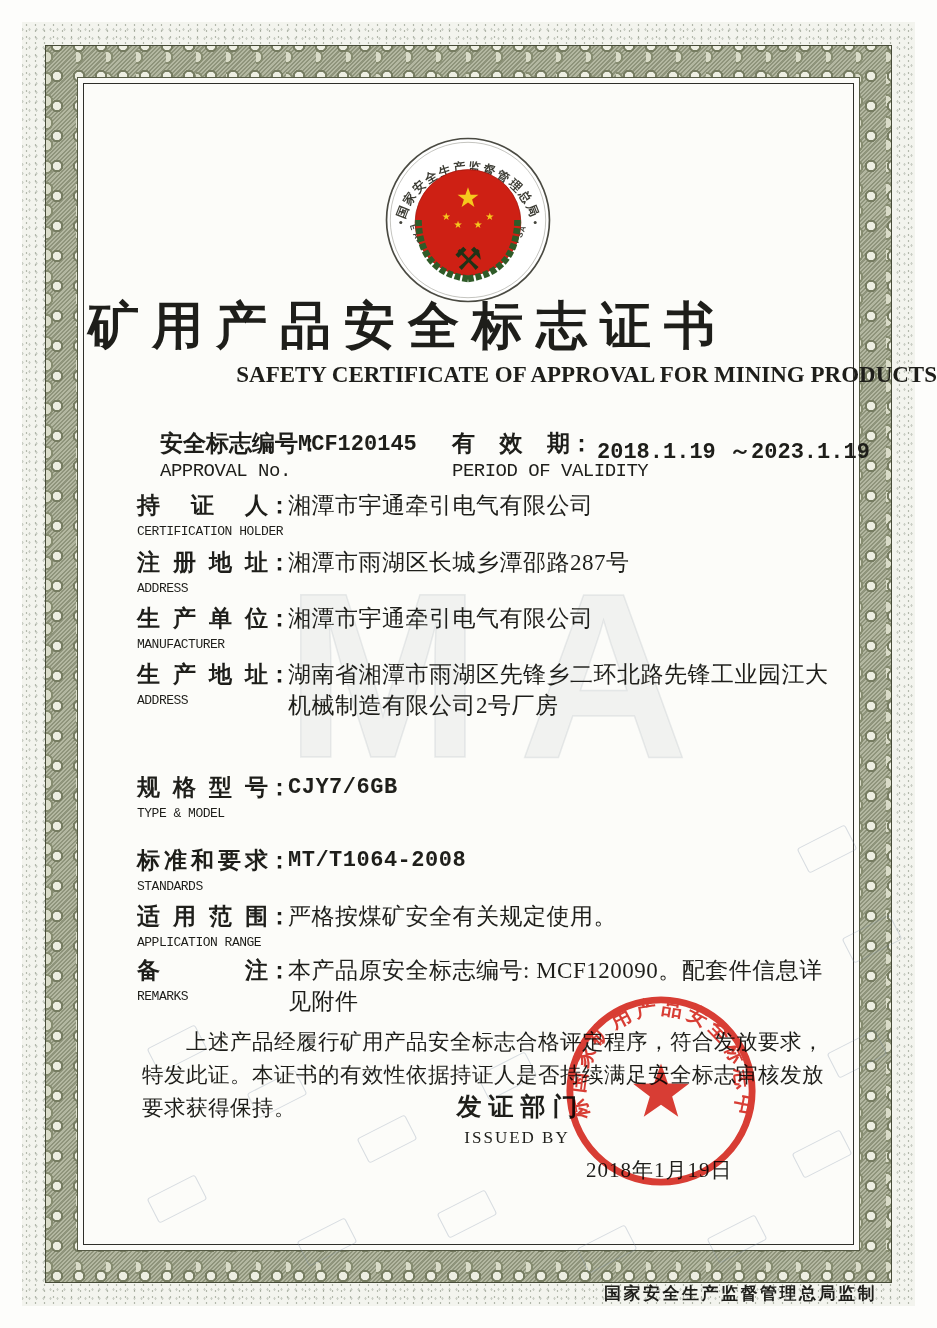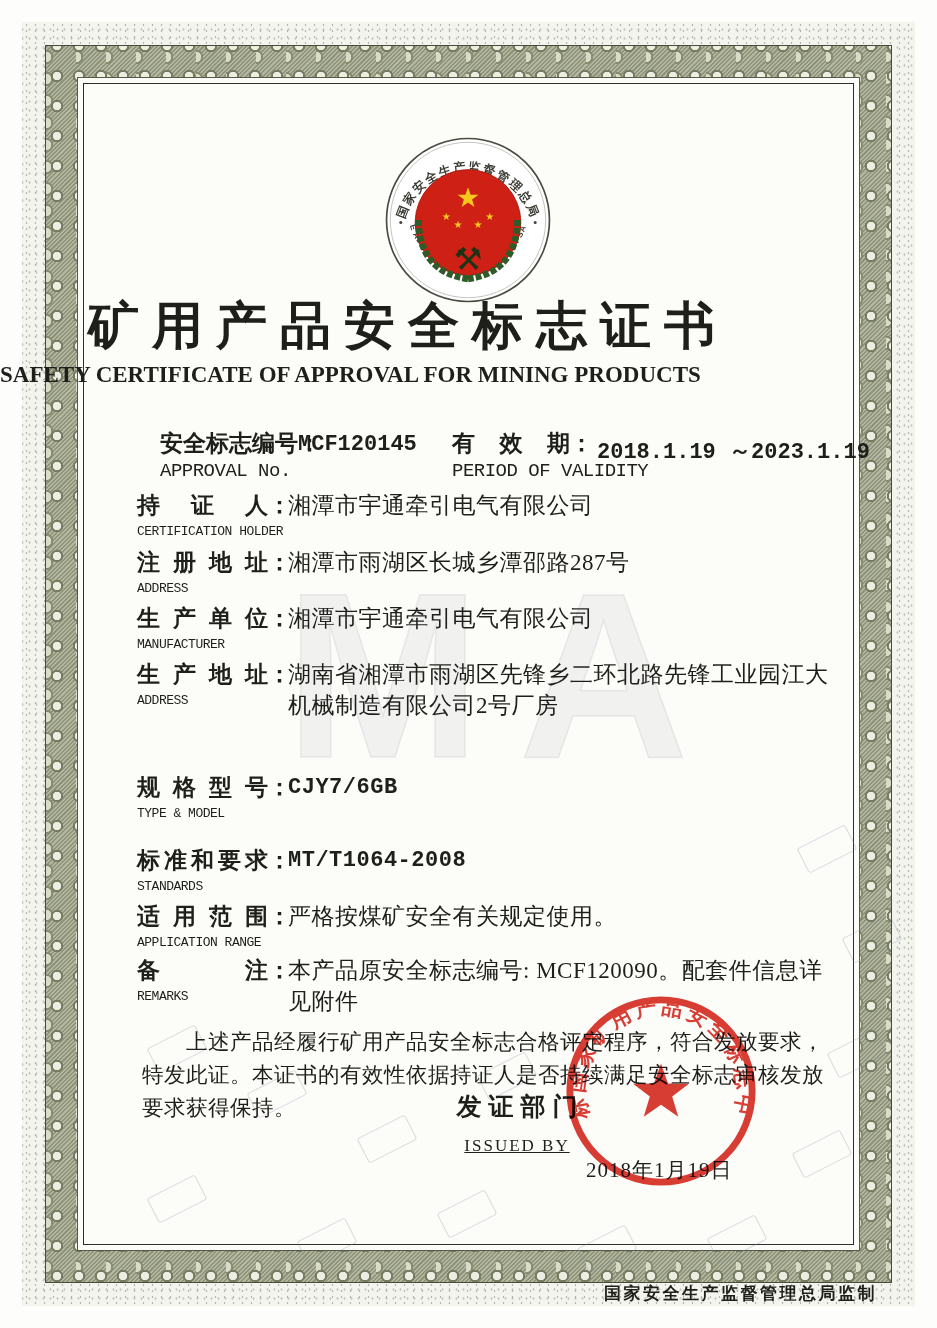--- a/index.html
+++ b/index.html
@@ -33,21 +33,21 @@
   
   .emblem{position:absolute;left:384px;top:136px;width:168px;height:168px;}
   .arc-zh{font-size:14.5px;font-weight:bold;fill:#3c3c34;letter-spacing:2.5px;
           font-family:"Liberation Serif","DejaVu Serif",serif;}
   .arc-en{font-size:9.6px;font-weight:bold;fill:#3c3c34;letter-spacing:1.1px;
           font-family:"Liberation Sans","DejaVu Sans",sans-serif;}
 
   
   .title{position:absolute;top:292px;left:0;width:803px;text-align:center;font-size:51px;
          font-weight:bold;letter-spacing:13px;text-indent:13px;}
-  .subtitle{position:absolute;top:362px;left:0;width:937px;text-align:left;font-size:23px;
+  .subtitle{position:absolute;top:362px;left:0;width:937px;text-align:right;font-size:23px;
             font-weight:bold;letter-spacing:0;}
 
   
   .abs{position:absolute;}
   .lbl-zh{font-size:23px;font-weight:bold;}
   .lbl-en{font-family:"Liberation Mono","DejaVu Sans Mono",monospace;font-size:19px;letter-spacing:-.5px;}
   .mono-val{font-family:"Liberation Mono","DejaVu Sans Mono",monospace;font-weight:bold;font-size:22px;}
   .just{display:inline-block;text-align:justify;text-align-last:justify;}
 
   
@@ -59,21 +59,21 @@
                letter-spacing:.5px;vertical-align:top;}
   .field-value.mono{font-family:"Liberation Mono","DejaVu Sans Mono",monospace;font-weight:bold;font-size:22px;}
   .en-label{position:absolute;left:0;top:34px;font-family:"Liberation Mono","DejaVu Sans Mono",monospace;
             font-size:13px;letter-spacing:-.5px;}
 
   
   .decl{position:absolute;left:142px;top:1026px;width:700px;font-size:21.5px;line-height:33px;
         text-indent:44px;letter-spacing:.5px;}
   .issued{position:absolute;left:428px;top:1090px;width:178px;text-align:center;}
   .issued-zh{font-size:25px;font-weight:bold;letter-spacing:7px;text-indent:7px;}
-  .issued-en{font-size:17px;letter-spacing:2px;margin-top:13px;text-decoration:underline;}
+  .issued-en{font-size:17px;letter-spacing:2px;margin-top:5px;}
   .issue-date{position:absolute;left:586px;top:1156px;font-size:21px;letter-spacing:1px;}
   .stamp{position:absolute;left:563px;top:993px;width:196px;height:196px;opacity:.9;mix-blend-mode:multiply;}
   .stamp-arc{font-size:21px;font-weight:bold;fill:#d7281f;letter-spacing:4px;}
   .footer{position:absolute;right:60px;top:1282px;font-size:17px;font-weight:bold;letter-spacing:2.5px;}
 </style>
 </head>
 <body>
 
 <div class="page">
 

